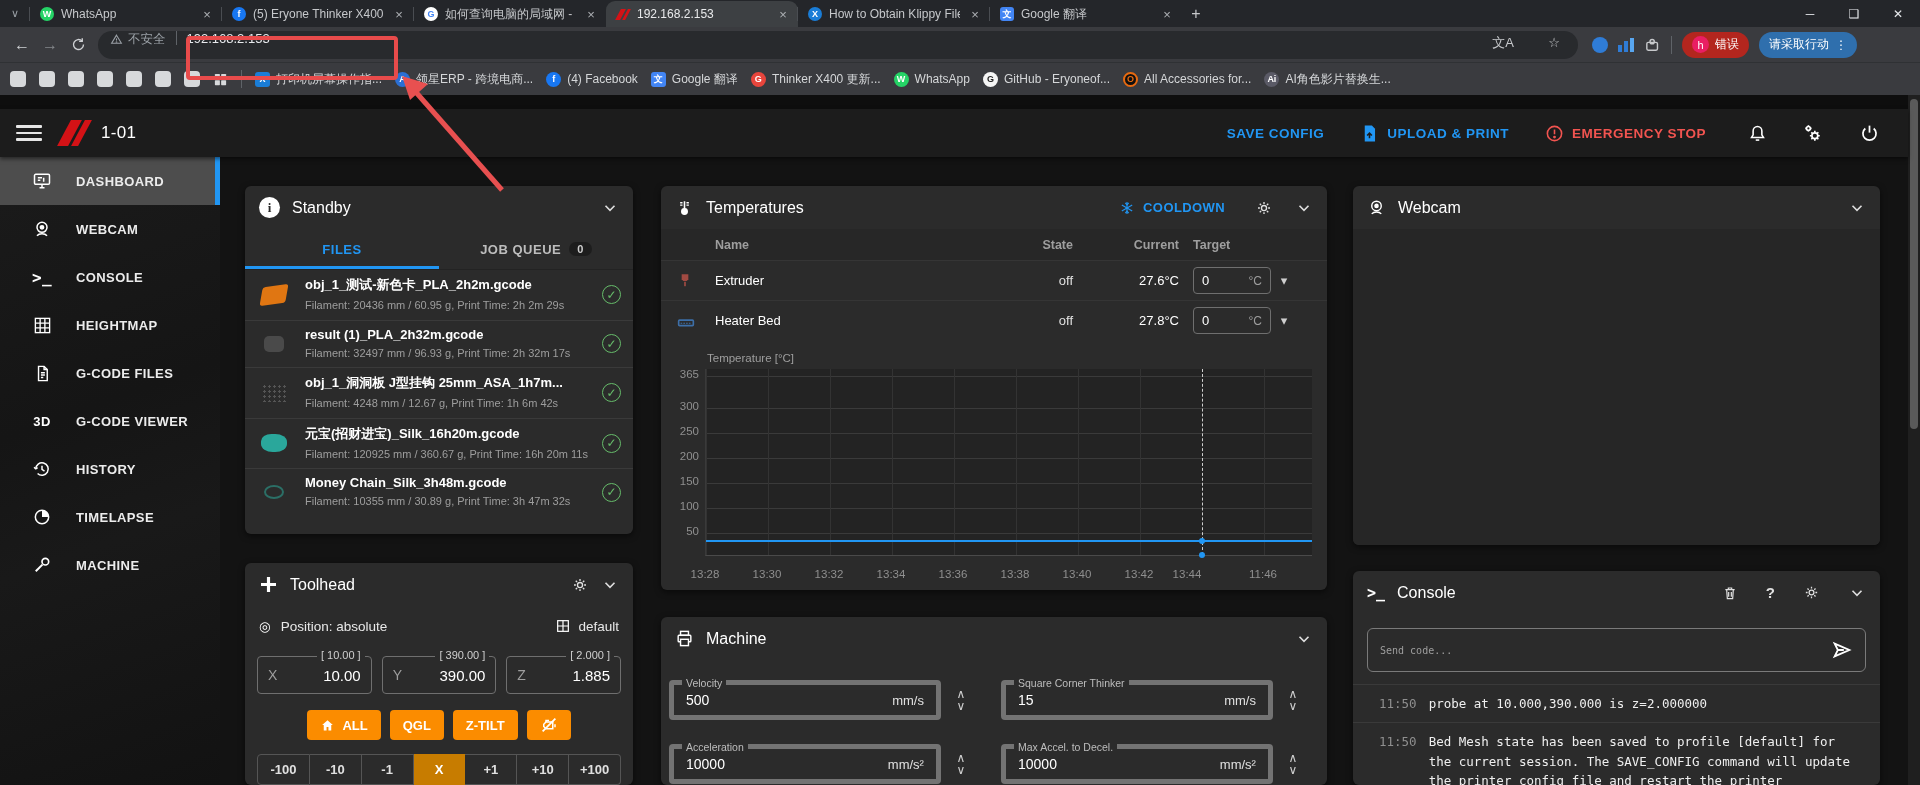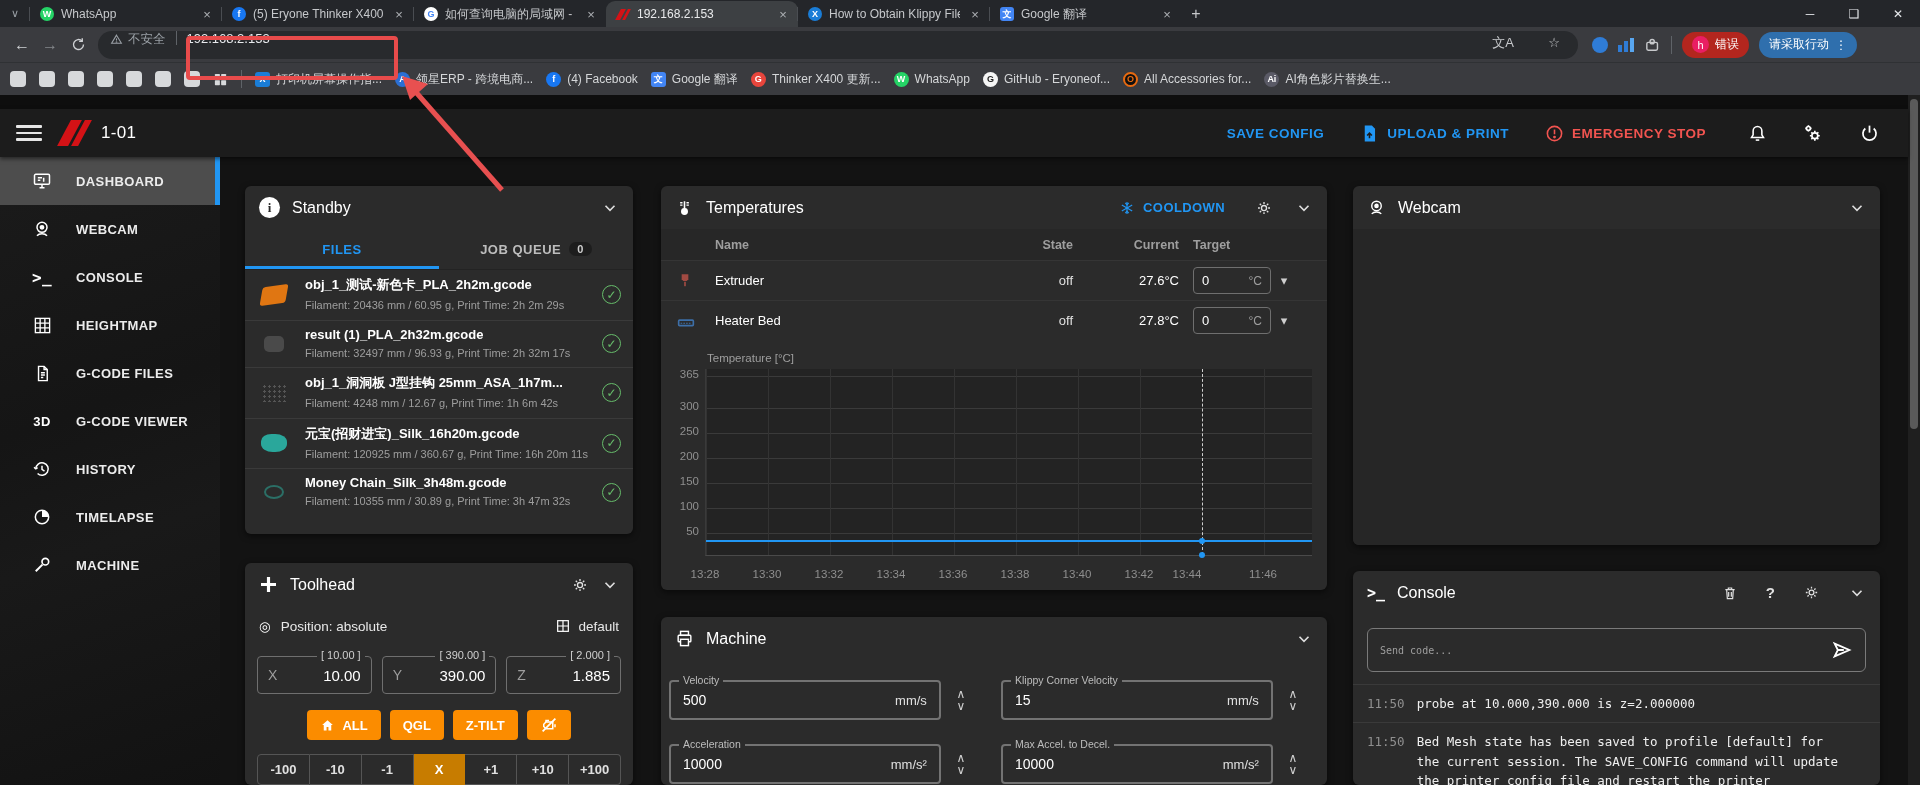--- a/index.html
+++ b/index.html
@@ -159,39 +159,39 @@
   .vline { position:absolute; top:0; bottom:0; width:1px; background:#333333; }
   .vdash { position:absolute; top:0; bottom:0; width:0; border-left:1px dashed #cfcfcf; }
   .templine { position:absolute; left:0; right:0; height:2px; background:#2196f3; }
   .dot { position:absolute; width:6px; height:6px; border-radius:50%; background:#2196f3; }
   .ylab { position:absolute; left:46px; top:0; font-size:11.5px; color:#9e9e9e; }
   .ytick { position:absolute; width:36px; text-align:right; font-size:11.5px; color:#8f8f8f; }
   .xtick { position:absolute; bottom:4px; width:50px; text-align:center; font-size:11.5px; color:#8f8f8f; }
 
   
   .mrow { display:flex; align-items:center; gap:0; padding:0 8px; margin-top:20px; }
-  .vfield { position:relative; width:288px; height:40px; border:2px solid #737373; border-radius:4px;
+  .vfield { position:relative; width:288px; height:40px; border:5px solid #737373; border-radius:4px;
     display:flex; align-items:center; padding:0 12px; }
   .vlabel { position:absolute; top:-8px; left:8px; background:#2b2b2b; padding:0 4px;
     font-size:10.5px; color:#bdbdbd; white-space:nowrap; }
   .vval { color:#fff; font-size:14px; flex:1; }
   .vunit { color:#e0e0e0; font-size:13px; }
   .spinner { width:30px; display:flex; flex-direction:column; align-items:center; gap:2px;
     color:#cfcfcf; font-size:12px; margin:0 12px 0 6px; }
   .spinner span { line-height:10px; }
 
   
   .webcam-body { height:316px; background:#262626; }
   .sendbox { margin:14px 14px 0; height:44px; border:1px solid #7a7a7a; border-radius:6px;
     display:flex; align-items:center; padding:0 12px; }
   .sendbox input { flex:1; background:transparent; border:none; outline:none; color:#e0e0e0;
     font-family:"DejaVu Sans Mono",monospace; font-size:10px; }
   .sendbox input::placeholder { color:#9e9e9e; }
   .console-log { margin-top:12px; border-top:1px solid #3a3a3a; font-family:"DejaVu Sans Mono",monospace; font-size:12.5px; }
-  .centry { display:flex; gap:12px; padding:9px 14px; border-top:1px solid #3a3a3a; line-height:1.55; }
+  .centry { display:flex; gap:12px; padding:9px 26px; border-top:1px solid #3a3a3a; line-height:1.55; }
   .centry:first-child { border-top:none; }
   .ctime { color:#8f8f8f; flex:none; }
   .ctext { color:#efefef; white-space:pre-wrap; }
   .mono-ic { font-family:"DejaVu Sans Mono",monospace; font-weight:bold; }
 
   
   .pg-scroll { position:absolute; top:95px; right:0; bottom:0; width:12px; background:#1f1f1f; }
   .pg-thumb { position:absolute; top:4px; left:2px; width:8px; height:330px; background:#5a5a5a; border-radius:4px; }
 </style>
 </head>
@@ -794,21 +794,21 @@
         <div class="vfield">
           <span class="vlabel">Velocity</span>
           <span class="vval">500</span>
           <span class="vunit">mm/s</span>
         </div>
         <div class="spinner">
             <span>∧</span>
             <span>∨</span>
           </div>
         <div class="vfield" style="margin-left:14px">
-          <span class="vlabel">Klippy Corner Velocity</span>
+          <span class="vlabel">Square Corner Thinker</span>
           <span class="vval">15</span>
           <span class="vunit">mm/s</span>
         </div>
         <div class="spinner">
             <span>∧</span>
             <span>∨</span>
           </div>
       </div>
       <div class="mrow" style="margin-top:24px">
         <div class="vfield">

